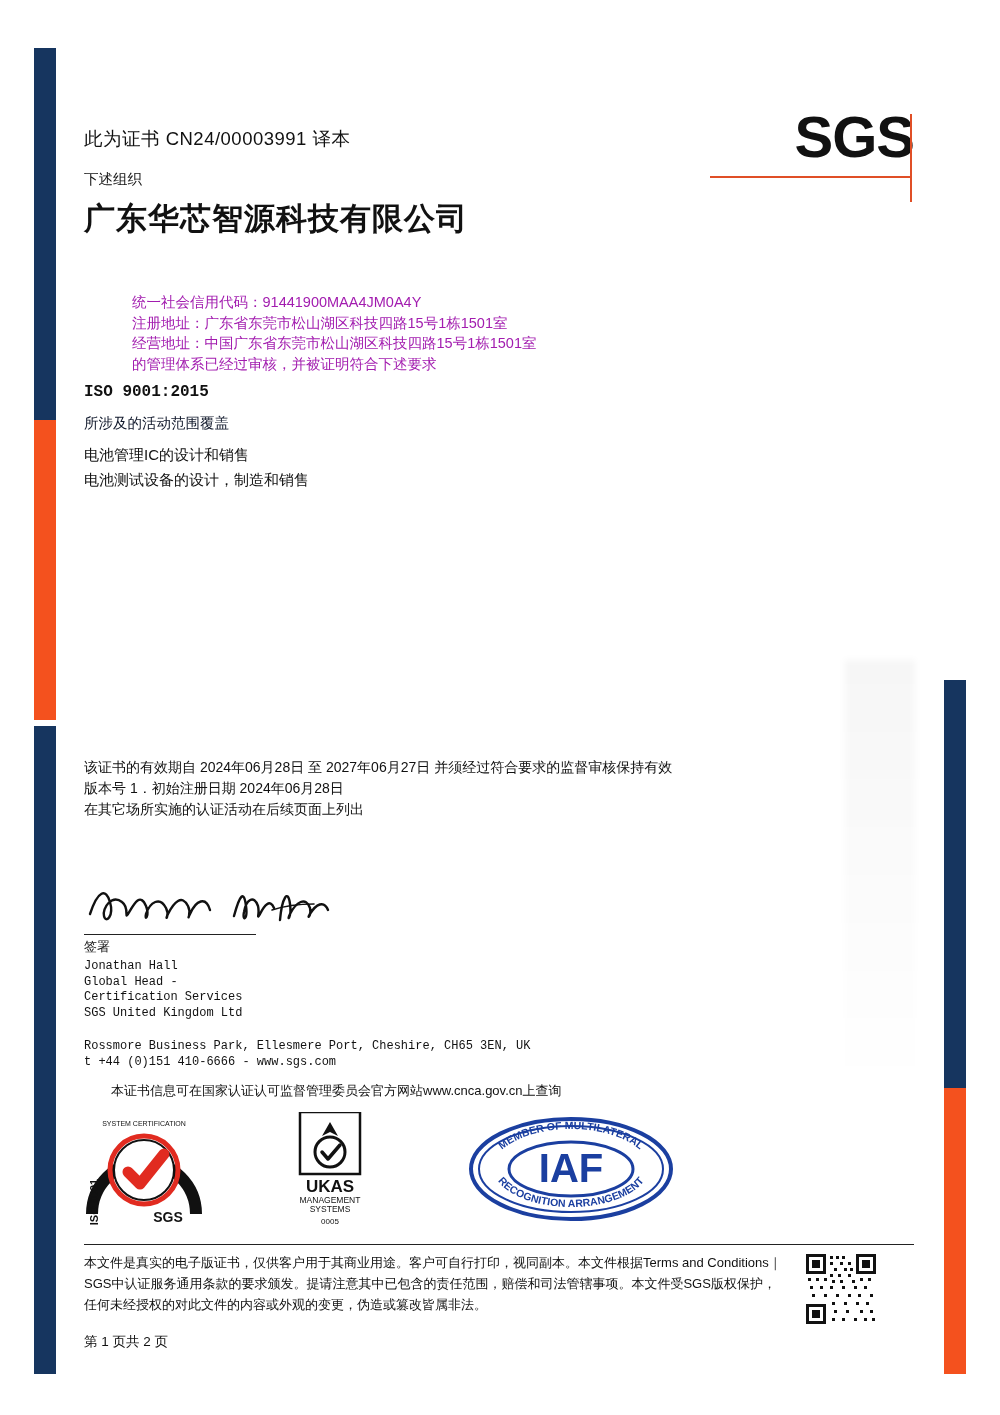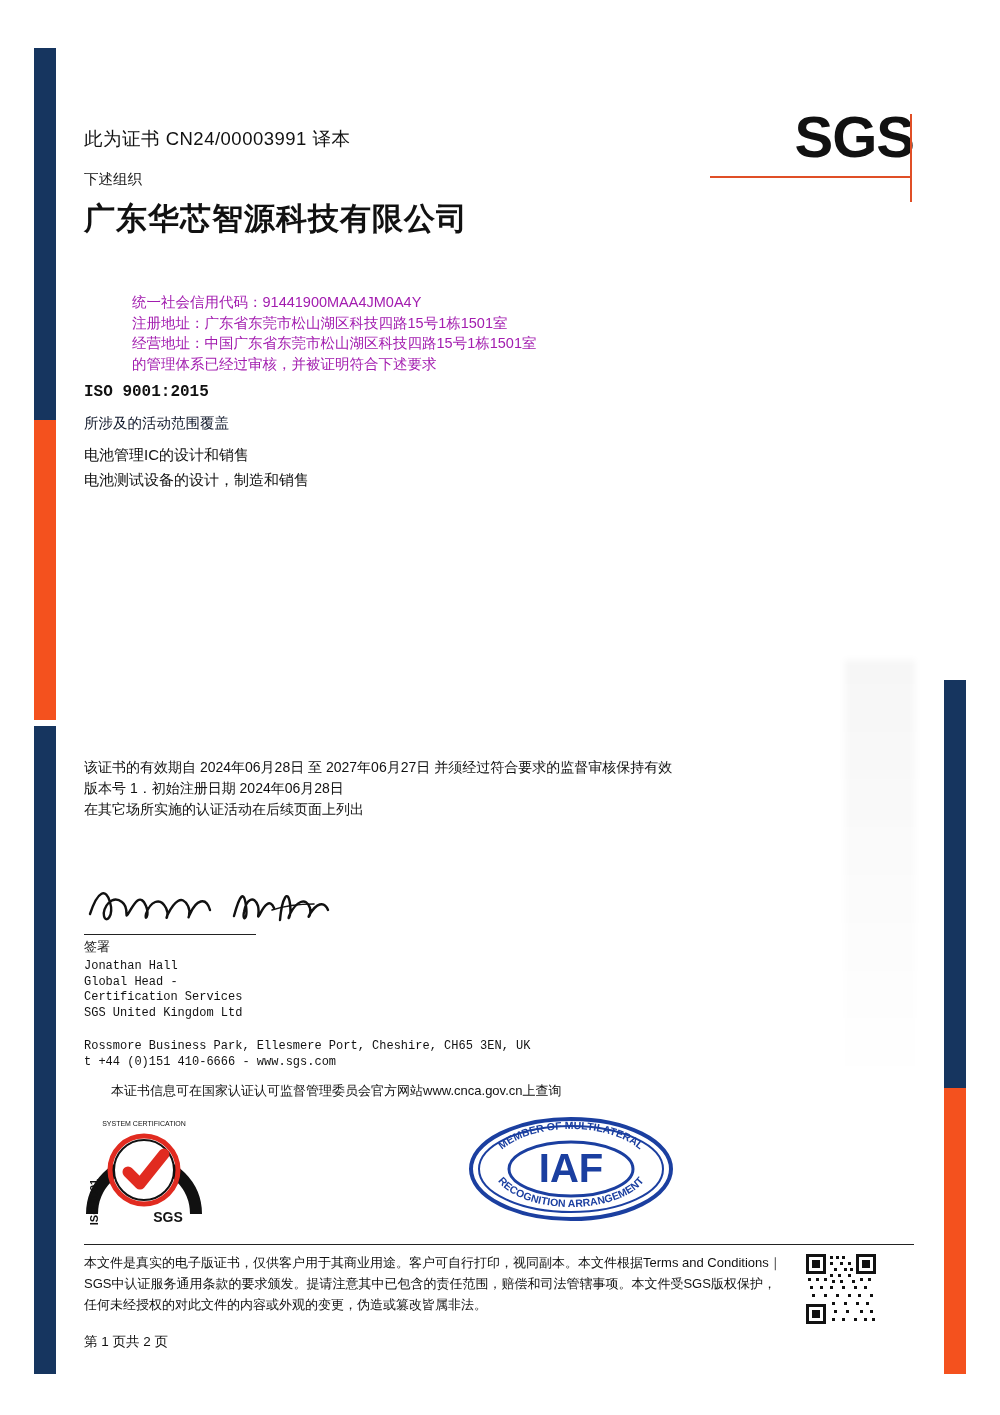--- a/index.html
+++ b/index.html
@@ -372,20 +372,32 @@
           <path d="M8 104 A52 52 0 1 1 112 104" fill="none" stroke="#111" stroke-width="12"></path>
           <circle cx="60" cy="60" r="30" fill="#fff" stroke="#111" stroke-width="2"></circle>
           <path d="M44 62 L56 74 L80 44" fill="none" stroke="#e12b20" stroke-width="11" stroke-linecap="round" stroke-linejoin="round"></path>
           <circle cx="60" cy="60" r="34" fill="none" stroke="#e12b20" stroke-width="5"></circle>
           <text x="60" y="16" font-family="Liberation Sans, sans-serif" font-size="7" fill="#111" text-anchor="middle">SYSTEM CERTIFICATION</text>
           <text x="14" y="92" font-family="Liberation Sans, sans-serif" font-size="11" font-weight="bold" fill="#111" text-anchor="middle" transform="rotate(-90 14 92)">ISO 9001</text>
           <text x="84" y="112" font-family="Liberation Sans, sans-serif" font-size="14" font-weight="bold" fill="#111" text-anchor="middle">SGS</text>
         </svg>
       </div>
 
+      <div class="mark-ukas">
+        <svg width="100" height="114" viewBox="0 0 100 114">
+          <rect x="20" y="0" width="60" height="62" fill="#fff" stroke="#111" stroke-width="2.5"></rect>
+          <path d="M50 10 L58 24 L50 20 L42 24 Z" fill="#111"></path>
+          <circle cx="50" cy="40" r="15" fill="none" stroke="#111" stroke-width="3"></circle>
+          <path d="M42 40 L48 47 L60 33" fill="none" stroke="#111" stroke-width="3.5" stroke-linecap="round" stroke-linejoin="round"></path>
+          <text x="50" y="80" font-family="Liberation Sans, sans-serif" font-size="17" font-weight="bold" fill="#111" text-anchor="middle">UKAS</text>
+          <text x="50" y="91" font-family="Liberation Sans, sans-serif" font-size="8.5" fill="#111" text-anchor="middle">MANAGEMENT</text>
+          <text x="50" y="100" font-family="Liberation Sans, sans-serif" font-size="8.5" fill="#111" text-anchor="middle">SYSTEMS</text>
+          <text x="50" y="112" font-family="Liberation Sans, sans-serif" font-size="8" fill="#111" text-anchor="middle">0005</text>
+        </svg>
+      </div>
 
       <div class="mark-iaf">
         <svg width="206" height="106" viewBox="0 0 206 106">
           <ellipse cx="103" cy="53" rx="100" ry="50" fill="#ffffff" stroke="#1b3fa0" stroke-width="4"></ellipse>
           <ellipse cx="103" cy="53" rx="92" ry="43" fill="#ffffff" stroke="#1b3fa0" stroke-width="2"></ellipse>
           <ellipse cx="103" cy="53" rx="62" ry="27" fill="none" stroke="#1b3fa0" stroke-width="3"></ellipse>
           <text x="103" y="66" font-family="Liberation Sans, sans-serif" font-size="40" font-weight="bold" fill="#1b3fa0" text-anchor="middle">IAF</text>
           <path id="iafTop" d="M23 55 A80 42 0 0 1 183 55" fill="none"></path>
           <text font-family="Liberation Sans, sans-serif" font-size="10.5" font-weight="bold" fill="#1b3fa0">
             <textPath href="#iafTop" startOffset="50%" text-anchor="middle">MEMBER OF MULTILATERAL</textPath>

